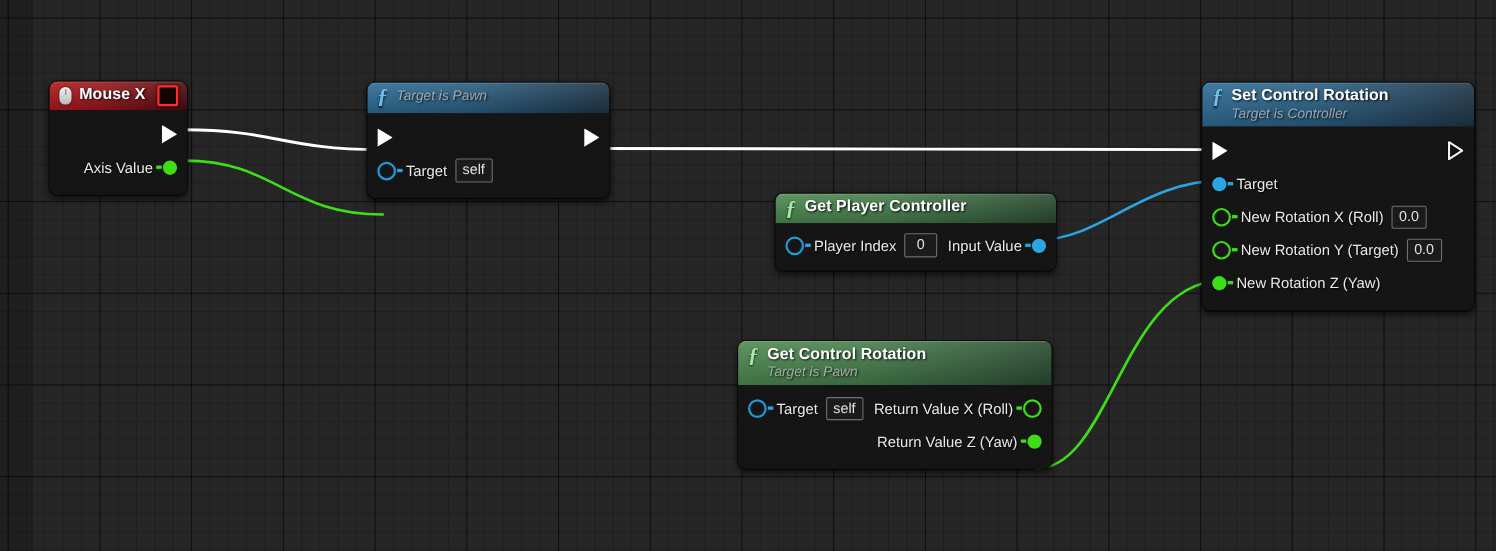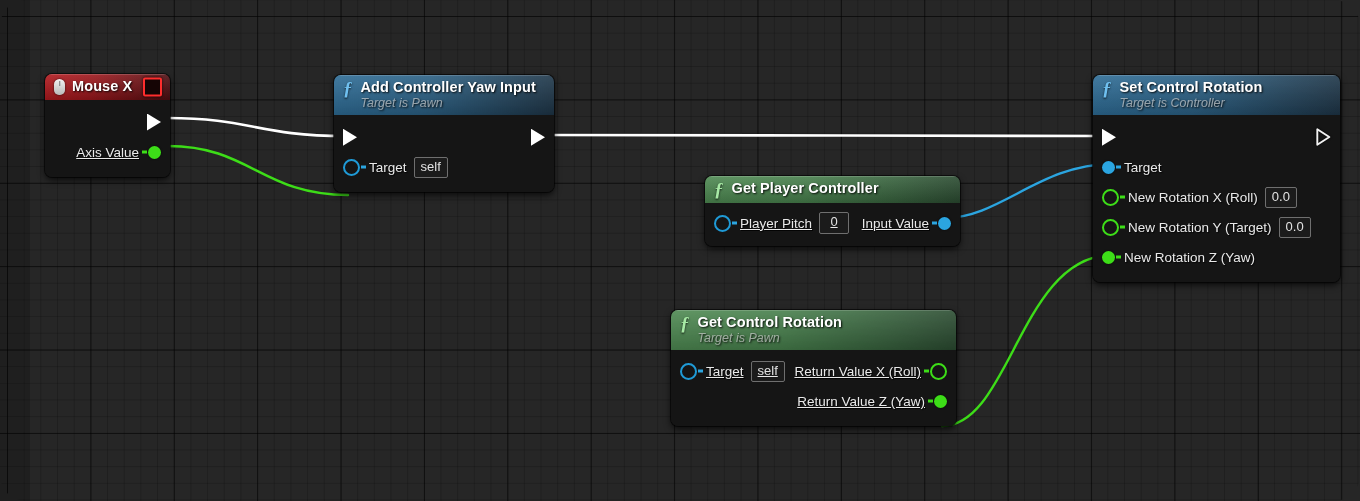--- a/index.html
+++ b/index.html
@@ -25,21 +25,20 @@
       linear-gradient(to right, rgba(0,0,0,0.55) 1px, transparent 1px),
       linear-gradient(to bottom, rgba(0,0,0,0.55) 1px, transparent 1px),
       linear-gradient(to right, rgba(0,0,0,0.18) 1px, transparent 1px),
       linear-gradient(to bottom, rgba(0,0,0,0.18) 1px, transparent 1px);
     background-size:
       83.4px 83.4px,
       83.4px 83.4px,
       16.68px 16.68px,
       16.68px 16.68px;
     background-position: 7px 16px, 7px 16px, 7px 16px, 7px 16px;
-    border-radius: 26px;
   }
   
   #graph-canvas::before {
     content: "";
     position: absolute;
     left: 0; top: 0;
     width: 30px; height: 100%;
     background: rgba(0,0,0,0.16);
     pointer-events: none;
   }
@@ -115,21 +114,21 @@
   }
 
   
   .pin-row {
     position: relative;
     display: flex;
     align-items: center;
     height: 30px;
     padding: 0 9px;
   }
-  .pin-row.split { justify-content: flex-start; text-decoration: underline; }
+  .pin-row.split { justify-content: flex-start; }
   .pin-left, .pin-right { display: flex; align-items: center; }
   .pin-right { margin-left: auto; }
   .pin-label {
     font-size: 13.5px;
     color: #e9e9e9;
     text-shadow: 1px 1px 1px rgba(0,0,0,0.8);
     white-space: nowrap;
   }
 
   
@@ -284,21 +283,20 @@
           <span class="dot filled-green"></span>
         </span>
       </div>
     </div>
   </div>
 
   <div class="node" style="left:334px; top:75px; width:220px;">
     <div class="node-header hdr-fn-blue">
       <span class="fn-icon blue">ƒ</span>
       <div class="hdr-texts">
-        <span class="node-title">Add Controller Yaw Input</span>
         <span class="node-sub">Target is Pawn</span>
       </div>
     </div>
     <div class="node-body">
       <div class="pin-row split">
         <span class="pin-left">
           <span class="exec-pin"></span>
         </span>
         <span class="pin-right">
           <span class="exec-pin"></span>
@@ -320,21 +318,21 @@
       <span class="fn-icon green">ƒ</span>
       <div class="hdr-texts">
         <span class="node-title">Get Player Controller</span>
       </div>
     </div>
     <div class="node-body" style="padding:5px 0 8px 0;">
       <div class="pin-row split">
         <span class="pin-left">
           <span class="dot hollow-blue"></span>
           <span class="gap8"></span>
-          <span class="pin-label">Player Pitch</span>
+          <span class="pin-label">Player Index</span>
           <span class="val-box">0</span>
         </span>
         <span class="pin-right">
           <span class="pin-label">Input Value</span>
           <span class="gap8"></span>
           <span class="dot filled-blue"></span>
         </span>
       </div>
     </div>
   </div>

